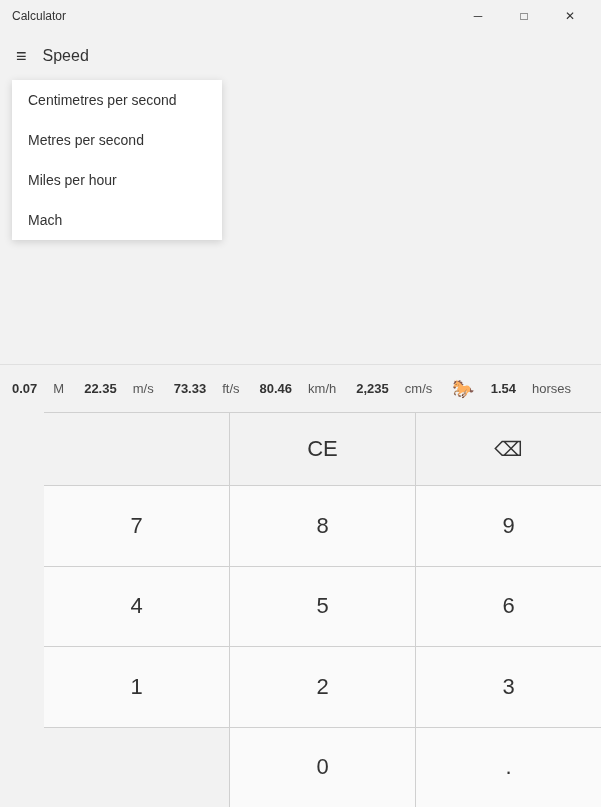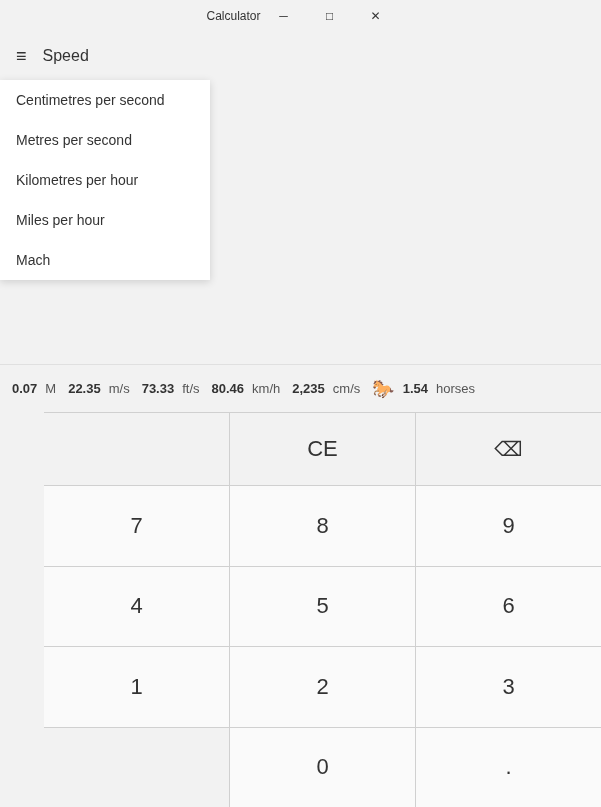--- a/index.html
+++ b/index.html
@@ -19,21 +19,21 @@
       flex-direction: column;
       box-shadow: 0 4px 20px rgba(0,0,0,0.3);
       position: relative;
     }
     
     .title-bar {
       height: 32px;
       background: #f2f2f2;
       display: flex;
       align-items: center;
-      justify-content: center;
+      justify-content: space-between;
       padding: 0 8px 0 12px;
       flex-shrink: 0;
     }
     .title-bar-title {
       font-size: 12px;
       color: #333;
     }
     .title-bar-controls {
       display: flex;
       gap: 0;
@@ -77,21 +77,21 @@
       background: #f2f2f2;
       padding: 4px 0 0 0;
       flex-shrink: 0;
       position: relative;
     }
     
     .dropdown-list {
       background: white;
       position: absolute;
       top: 0;
-      left: 0;
+      left: 12px;
       width: 210px;
       z-index: 100;
       box-shadow: 0 2px 8px rgba(0,0,0,0.15);
     }
     .dropdown-item {
       height: 40px;
       display: flex;
       align-items: center;
       padding: 0 16px;
       font-size: 14px;
@@ -103,21 +103,21 @@
       color: #333;
     }
 
     
     .speed-bar {
       height: 48px;
       background: #f2f2f2;
       display: flex;
       align-items: center;
       padding: 0 12px;
-      gap: 8px;
+      gap: 16px;
       flex-shrink: 0;
       font-size: 13px;
       color: #333;
       border-top: 1px solid #e0e0e0;
       overflow: hidden;
     }
     .speed-val { font-weight: 700; }
     .speed-unit { font-weight: 400; color: #555; margin-right: 4px; }
     .horse-icon { font-size: 18px; }
 
@@ -177,21 +177,20 @@
 
   <div class="app-header">
     <span class="hamburger">≡</span>
     <span class="app-title">Speed</span>
   </div>
 
   <div class="dropdown-area">
     <div class="dropdown-list">
       <div class="dropdown-item">Centimetres per second</div>
       <div class="dropdown-item">Metres per second</div>
-      <div class="dropdown-item">Kilometres per hour</div>
       <div class="dropdown-item">Miles per hour</div>
       <div class="dropdown-item">Mach</div>
     </div>
 
     <div style="height: 280px;"></div>
   </div>
 
   <div class="speed-bar">
     <span class="speed-val">0.07</span>
     <span class="speed-unit">M</span>

